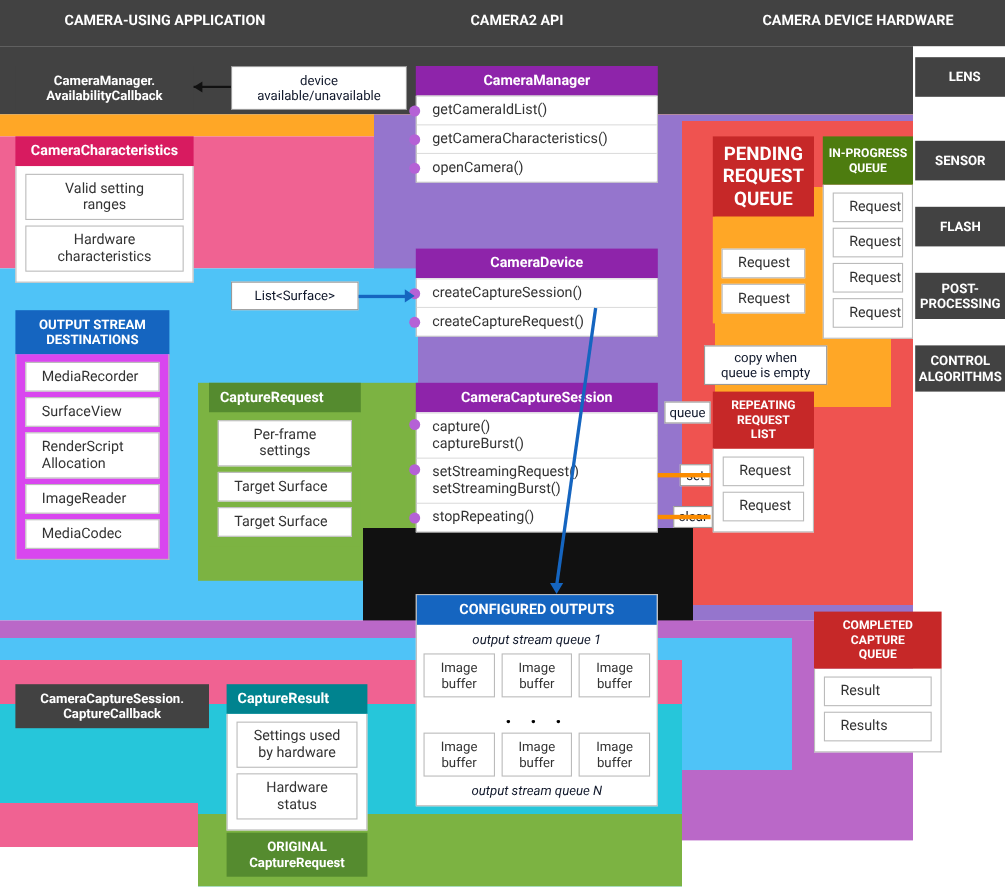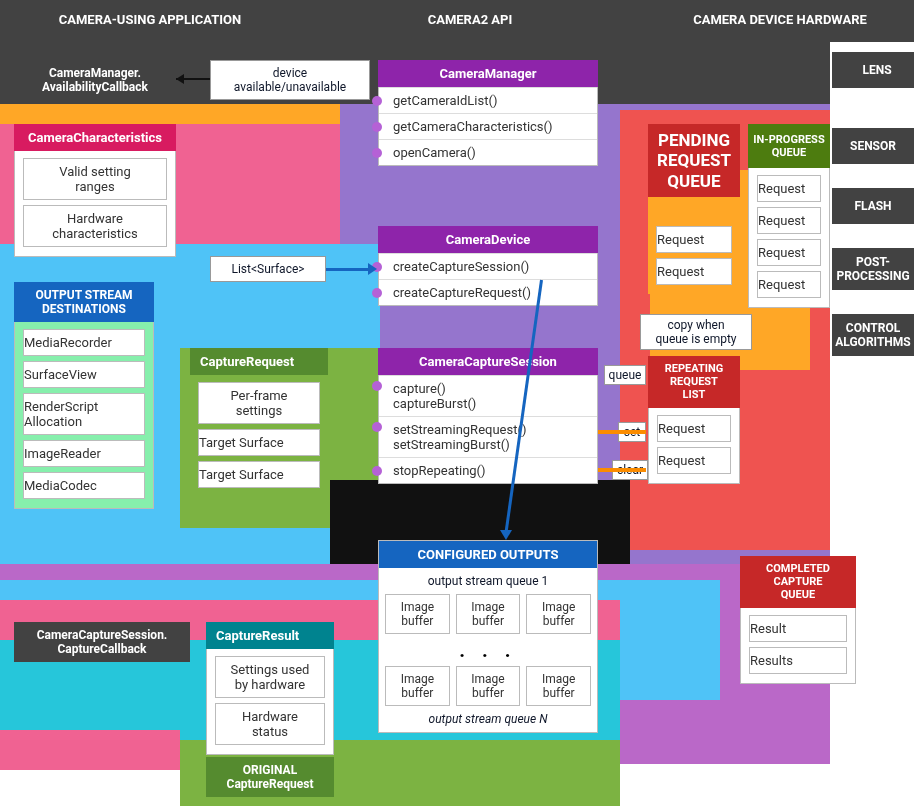--- a/index.html
+++ b/index.html
@@ -40,21 +40,21 @@
     color: #fff;
     font-weight: 700;
     font-size: 13px;
     text-align: center;
     padding: 6px 4px;
   }
   .box-item {
     background: #fff;
     border: 1px solid #bbb;
     margin: 5px 6px;
-    padding: 5px 0;
+    padding: 5px 14px;
     font-size: 13px;
     color: #333;
     text-align: left;
   }
   .method-item {
     background: #fff;
     border-top: 1px solid #ddd;
     padding: 5px 10px 5px 14px;
     font-size: 13px;
     color: #333;
@@ -157,21 +157,21 @@
   </div>
 </div>
 
 <div class="abs box small-label" style="left:210px;top:256px;width:116px;height:26px;display:flex;align-items:center;justify-content:center">List&lt;Surface&gt;</div>
 <div class="abs" style="left:326px;top:268px;width:44px;height:3px;background:#1565c0"></div>
 <div class="abs" style="left:368px;top:263px;border-top:6px solid transparent;border-bottom:6px solid transparent;border-left:9px solid #1565c0"></div>
 
 <div class="abs" style="left:14px;top:282px;width:140px">
   <div class="box-header" style="background:#1565c0;white-space:pre-line;font-size:12px">OUTPUT STREAM
 DESTINATIONS</div>
-  <div style="background:#86efac;border:1px solid #bbb;border-top:none;padding:2px 2px 4px">
+  <div style="background:#d946ef;border:1px solid #bbb;border-top:none;padding:2px 2px 4px">
     <div class="box-item">MediaRecorder</div>
     <div class="box-item">SurfaceView</div>
     <div class="box-item" style="white-space:pre-line">RenderScript
 Allocation</div>
     <div class="box-item">ImageReader</div>
     <div class="box-item">MediaCodec</div>
   </div>
 </div>
 
 <div class="abs" style="left:190px;top:348px;width:138px">
@@ -232,21 +232,21 @@
 
 <div class="abs box small-label" style="left:604px;top:365px;width:42px;height:20px;display:flex;align-items:center;justify-content:center">queue</div>
 <div class="abs box small-label" style="left:618px;top:422px;width:28px;height:20px;display:flex;align-items:center;justify-content:center">set</div>
 <div class="abs box small-label" style="left:612px;top:460px;width:36px;height:20px;display:flex;align-items:center;justify-content:center">clear</div>
 
 <div class="abs" style="left:598px;top:430px;width:48px;height:4px;background:#fb8c00;z-index:-0"></div>
 <div class="abs" style="left:598px;top:468px;width:48px;height:4px;background:#fb8c00"></div>
 
 <div class="abs" style="left:378px;top:540px;width:220px;background:#fff;border:1px solid #bbb">
   <div class="box-header" style="background:#1565c0">CONFIGURED OUTPUTS</div>
-  <div class="small-label" style="padding:6px 0">output stream queue 1</div>
+  <div class="small-label" style="font-style:italic;padding:6px 0">output stream queue 1</div>
   <div style="display:flex;gap:6px;justify-content:center;padding:0 6px">
     <div class="box-item center-txt" style="margin:0;flex:1;white-space:pre-line;font-size:12px">Image
 buffer</div>
     <div class="box-item center-txt" style="margin:0;flex:1;white-space:pre-line;font-size:12px">Image
 buffer</div>
     <div class="box-item center-txt" style="margin:0;flex:1;white-space:pre-line;font-size:12px">Image
 buffer</div>
   </div>
   <div class="center-txt" style="font-size:20px;font-weight:700;padding:4px 0;letter-spacing:6px">. . .</div>
   <div style="display:flex;gap:6px;justify-content:center;padding:0 6px">

